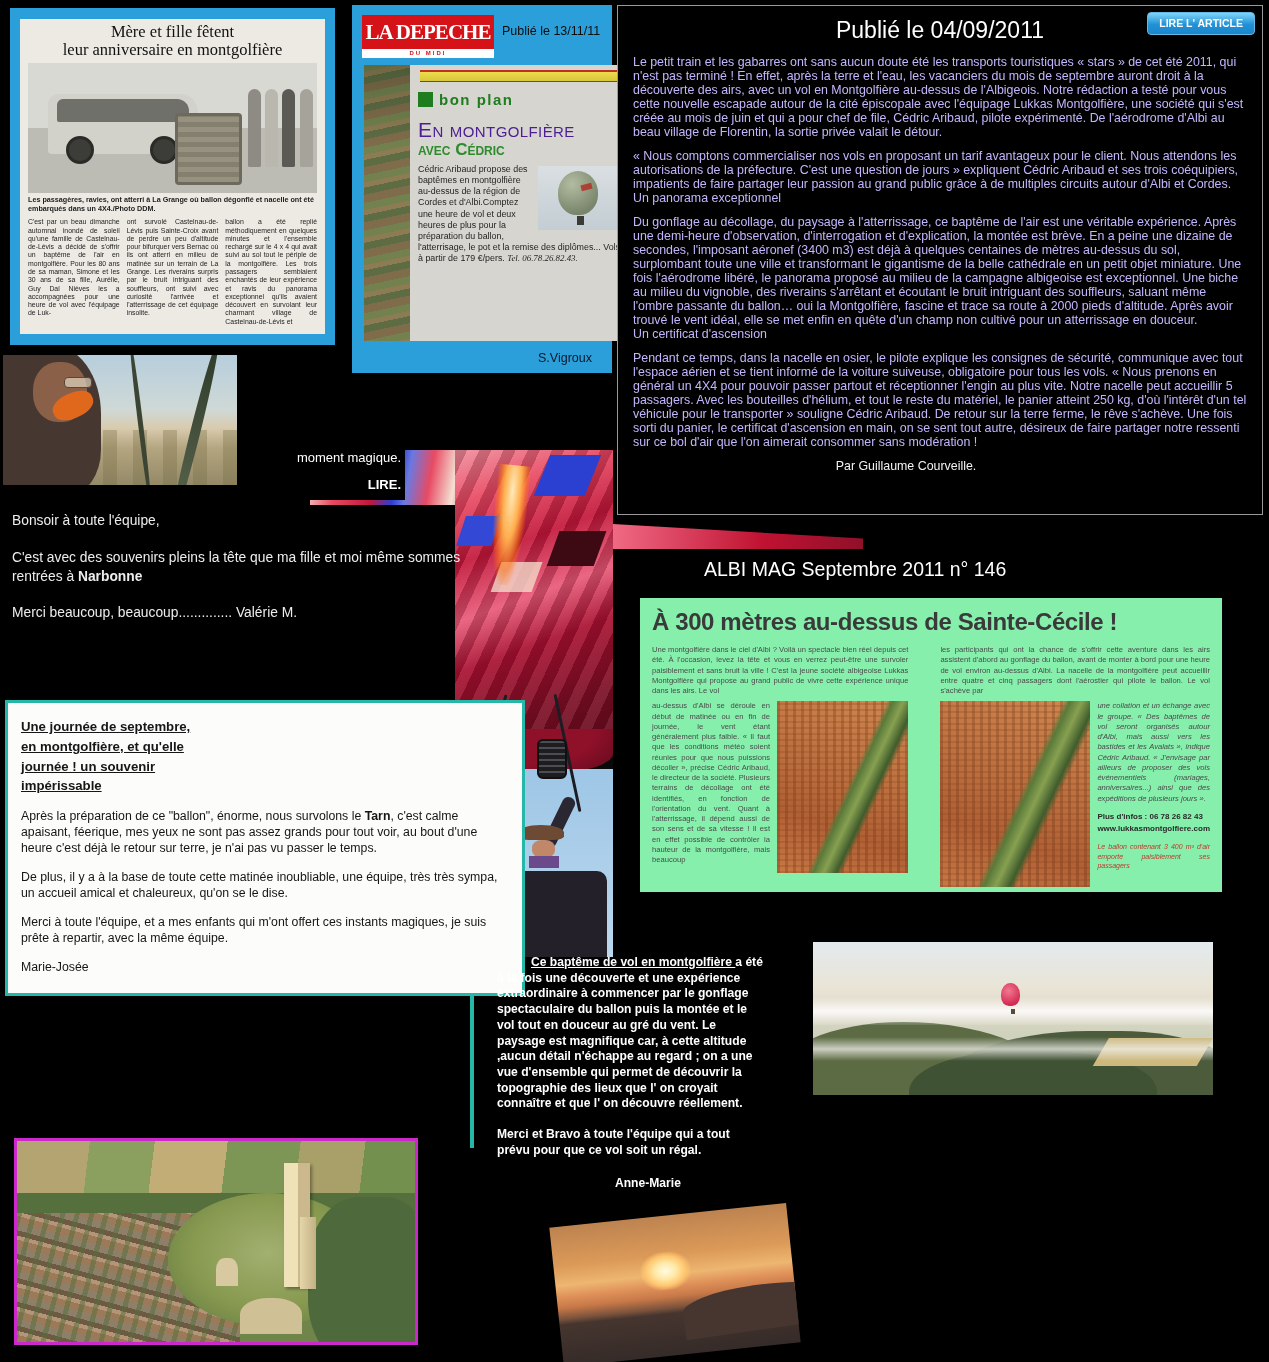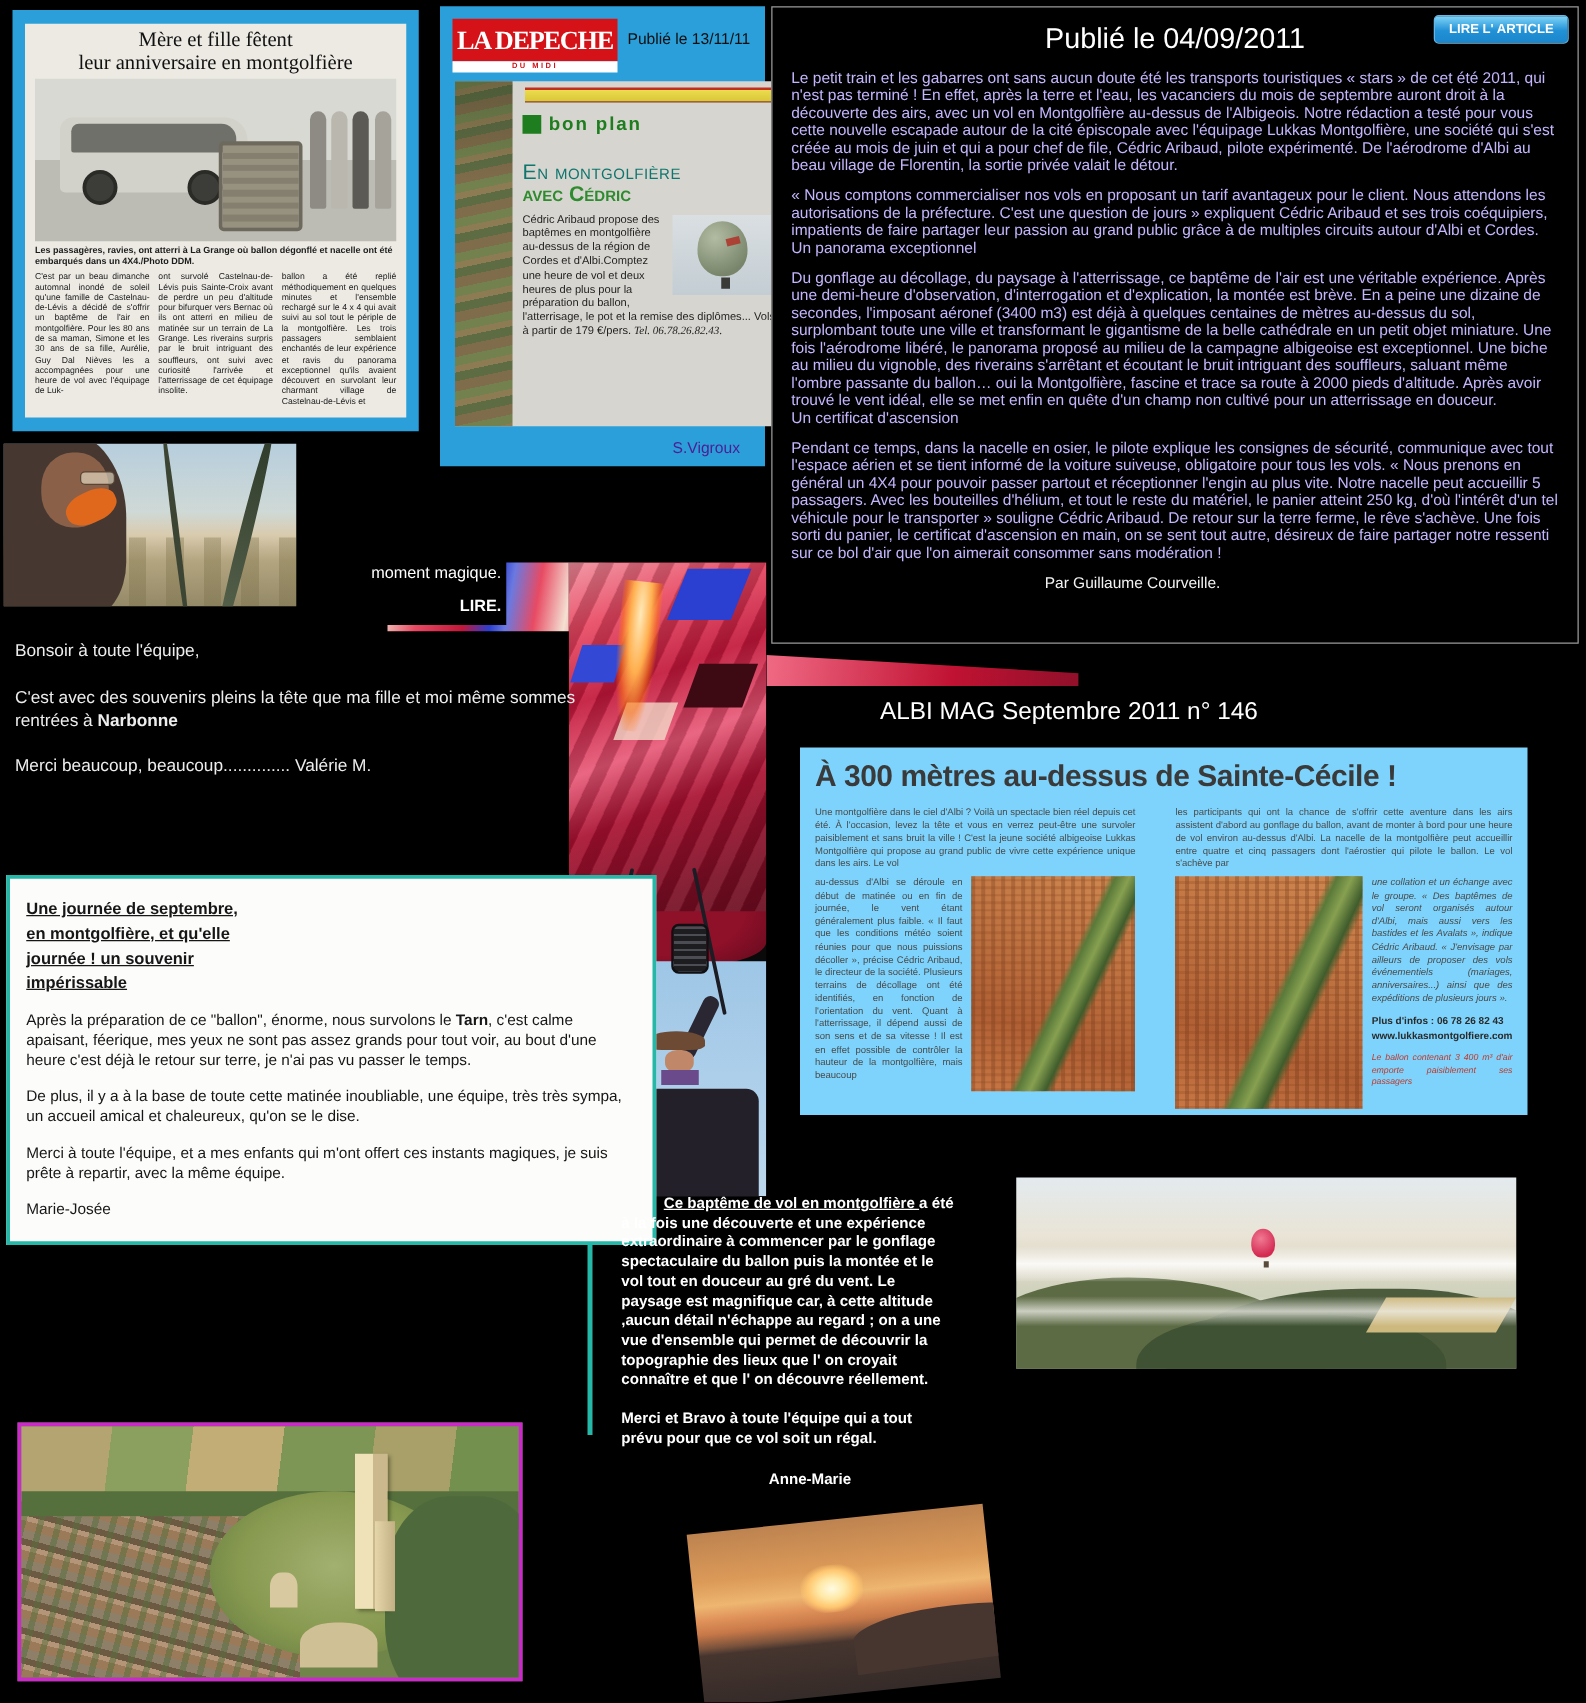--- a/index.html
+++ b/index.html
@@ -28,29 +28,29 @@
   #dep-date{position:absolute;left:150px;top:19px;color:#0e0e0e;font-size:12.5px}
   #dep-paper{position:absolute;left:12px;top:60px;width:264px;height:276px;background:#d7d5cf;display:flex}
   #dep-strip{width:46px;height:100%;background:
     linear-gradient(rgba(30,40,20,.25),rgba(0,0,0,0) 30%),
     repeating-linear-gradient(168deg,#72814e 0 7px,#8d7b53 7px 12px,#5e6c44 12px 19px,#7f6c4b 19px 27px)}
   #dep-content{flex:1;padding:5px 8px;position:relative;color:#222}
   #dep-adbar{height:9px;background:linear-gradient(#ecdc4e,#d8c838);border-top:2px solid #c03020;border-bottom:1px solid #904010;margin:0 2px}
   #dep-bonplan{margin-top:9px;display:flex;align-items:center;gap:6px}
   #dep-bonplan .sq{width:15px;height:15px;background:#1e7d1e}
   #dep-bonplan .t{font-size:15px;font-weight:700;color:#1e7d1e;letter-spacing:1.5px}
-  #dep-head1{font-size:17px;font-variant:small-caps;color:#0f766e;margin-top:21px;line-height:1;letter-spacing:.4px}
+  #dep-head1{font-size:21px;font-variant:small-caps;color:#4c1d95;margin-top:11px;line-height:1;letter-spacing:.4px}
   #dep-head2{font-size:17px;font-variant:small-caps;color:#2e8b2e;font-weight:600;line-height:1.2}
   #dep-bodywrap{margin-top:4px;font-size:8.9px;line-height:1.24;color:#1f1f1f}
   #dep-photo{float:right;width:82px;height:64px;margin:2px 0 3px 5px;background:linear-gradient(#dadfe2,#c3cdd3);position:relative}
   .db-ball{position:absolute;left:24%;top:7%;width:40px;height:44px;border-radius:50% 50% 46% 46%;background:radial-gradient(circle at 35% 30%,#b2bca2,#78856a 75%)}
   .db-flag{position:absolute;left:52%;top:28%;width:11px;height:6px;background:#b03028;opacity:.85;transform:rotate(-14deg)}
   .db-bask{position:absolute;left:47%;top:77%;width:7px;height:9px;background:#3a3a36}
   #dep-tel{font-style:italic;font-family:"Liberation Serif",serif}
-  #dep-credit{position:absolute;right:20px;bottom:8px;color:#4c1d95;font-size:12.5px}
+  #dep-credit{position:absolute;right:20px;bottom:8px;color:#0f172a;font-size:12.5px}
 
   
   #article{left:617px;top:5px;width:646px;height:510px;border:1px solid #9a9a9a;background:#000;box-sizing:border-box;padding:8px 15px;color:#f3f3f3}
   #article-title{text-align:center;font-size:23px;margin:3px 0 11px;color:#fff}
   #article .p{font-size:12.4px;line-height:1.13;margin:0 0 10px;color:#c4b5fd}
   #article .tight{margin-bottom:0}
   #article-byline{text-align:center;padding-right:68px;font-size:12.4px;margin-top:2px}
   #lire-btn{position:absolute;top:6px;right:7px;padding:4px 11px 5px;font-size:10.5px;font-weight:700;color:#fff;background:linear-gradient(#7fd4f8,#2191d6 55%,#1c86cc);border:1px solid #66b8e4;border-radius:4px;cursor:pointer;font-family:"Liberation Sans",sans-serif}
 
   
@@ -80,21 +80,21 @@
 
   
   #valerie{left:12px;top:512px;width:452px;color:#ededed;font-size:13.8px;line-height:1.36}
   #valerie p{margin:0 0 18px}
 
   
   #red-wedge{left:613px;top:524px;width:250px;height:25px;background:linear-gradient(95deg,#f06a84,#c01232 60%,#90102a);clip-path:polygon(0 0,100% 58%,100% 100%,0 100%)}
 
   
   #albimag-heading{left:704px;top:558px;width:430px;color:#fff;font-size:19.5px}
-  #albimag-clip{left:640px;top:598px;width:582px;height:294px;background:#7dd3fc;box-sizing:border-box;padding:8px 12px;color:#4a4a4a;overflow:hidden}
+  #albimag-clip{left:640px;top:598px;width:582px;height:294px;background:#86efac;box-sizing:border-box;padding:8px 12px;color:#4a4a4a;overflow:hidden}
   #am-headline{font-size:24px;font-weight:800;color:#3a3a3a;letter-spacing:-.4px;margin:2px 0 9px;font-family:"Liberation Sans",sans-serif}
   #am-cols{display:flex;gap:32px}
   .am-half{flex:1}
   .am-intro{font-size:7.6px;line-height:1.35;text-align:justify}
   .am-row{display:flex;gap:7px;margin-top:5px}
   .am-textcol{font-size:7.6px;line-height:1.35;text-align:justify}
   .am-tleft{width:118px}
   .am-photo{background:
     linear-gradient(115deg,rgba(0,0,0,0) 52%,#5a7a3a 55%,#87a050 60%,#3f5c2c 66%,rgba(0,0,0,0) 69%),
     repeating-linear-gradient(0deg,rgba(140,70,30,.28) 0 2px,rgba(0,0,0,0) 2px 6px),

